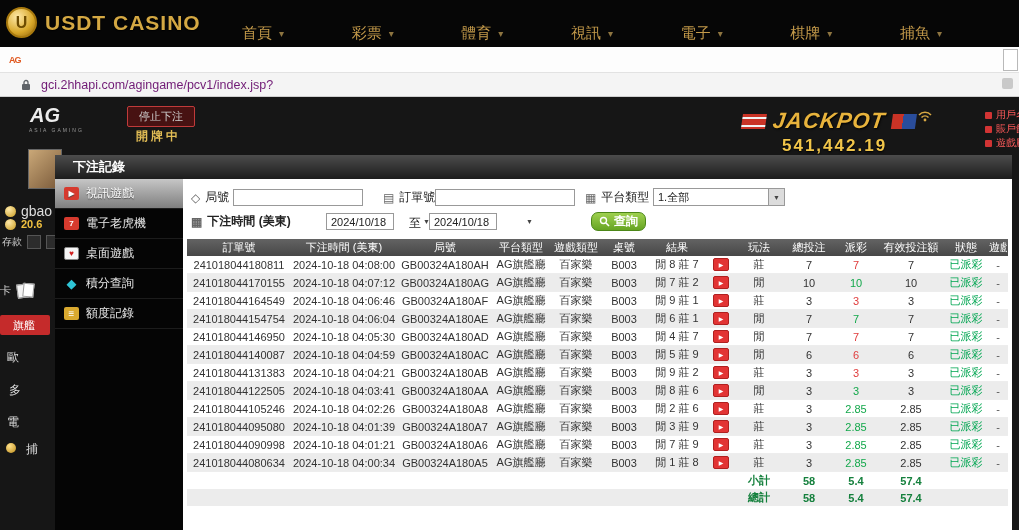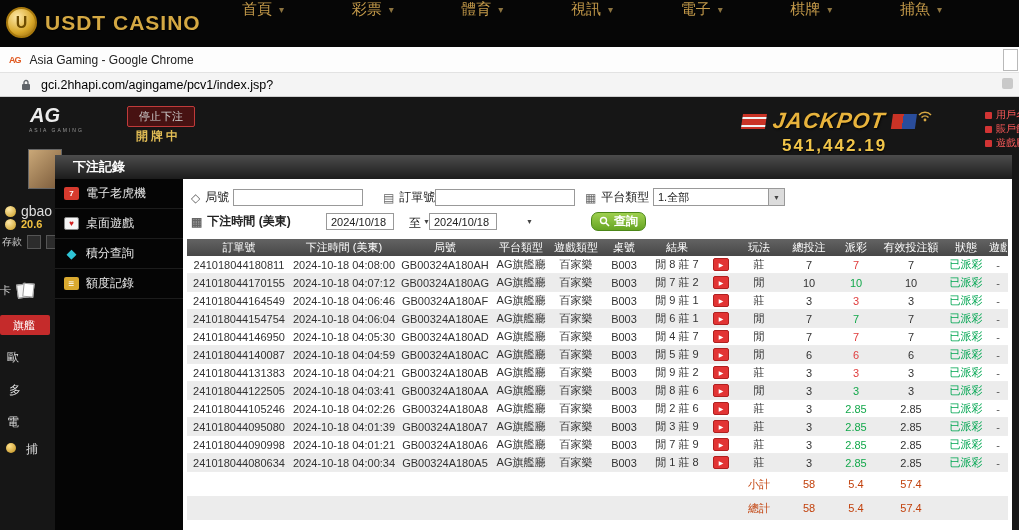--- a/index.html
+++ b/index.html
@@ -9,36 +9,36 @@
   
   .topnav{position:absolute;top:0;left:0;width:100%;height:47px;background:#060606;}
   .brand{position:absolute;left:6px;top:7px;display:flex;align-items:center;cursor:pointer;}
   .coin{width:31px;height:31px;border-radius:50%;
         background:radial-gradient(circle at 35% 30%,#ffe9a8,#d8a728 60%,#8a5f10);
         border:2px solid #a8790e;box-sizing:border-box;display:flex;align-items:center;
         justify-content:center;color:#6e4c00;font-weight:bold;font-size:16px;}
   .brand-text{color:#d4a843;font-size:21px;font-weight:bold;letter-spacing:1px;margin-left:8px;
         text-shadow:0 1px 1px #000;}
   .nav-items{position:absolute;left:242px;top:0;width:700px;height:43px;display:flex;
-        justify-content:space-between;align-items:flex-start;}
+        justify-content:space-between;align-items:flex-end;}
   .nav-item{color:#c49a4a;font-size:15px;text-decoration:none;display:flex;align-items:center;
         gap:7px;cursor:pointer;}
   .nav-caret{font-size:10px;color:#8d7440;}
 
   
   .chrome-titlebar{position:absolute;top:47px;left:0;width:100%;height:26px;background:#fdfdfd;
         border-bottom:1px solid #e2e2e2;box-sizing:border-box;display:flex;align-items:center;}
   .favicon{margin-left:9px;font-size:9px;font-weight:bold;color:#e0571e;letter-spacing:-1px;}
   .win-title{font-size:12px;color:#222;margin-left:9px;}
   .win-control{position:absolute;right:1px;top:2px;width:13px;height:20px;background:#fff;
         border:1px solid #b9b9b9;cursor:pointer;}
   .chrome-addressbar{position:absolute;top:73px;left:0;width:100%;height:24px;background:#f4f4f4;
         border-bottom:1px solid #cfcfcf;box-sizing:border-box;display:flex;align-items:center;}
   .lock{margin-left:21px;display:flex;align-items:center;cursor:pointer;}
-  .url{font-size:12.5px;color:#000000;margin-left:10px;}
+  .url{font-size:12.5px;color:#701a75;margin-left:10px;}
   .addr-right{position:absolute;right:6px;top:5px;display:flex;gap:6px;align-items:center;}
   .ext-icon{width:11px;height:11px;background:#c9c9c9;border-radius:2px;cursor:pointer;}
 
   
   .content{position:absolute;top:97px;left:0;width:1019px;height:433px;background:#161616;overflow:hidden;}
   .ag-logo{position:absolute;left:30px;top:7px;color:#ededed;font-weight:bold;font-style:italic;font-size:20px;}
   .ag-sub{position:absolute;left:29px;top:30px;color:#9a9a9a;font-size:5px;letter-spacing:2px;}
   .stop-btn{position:absolute;left:127px;top:9px;background:#471212;border:1px solid #c03a3a;
         color:#cfcfcf;font-size:11px;padding:2px 11px;border-radius:2px;cursor:pointer;}
   .status-text{position:absolute;left:136px;top:31px;color:#e2bd55;font-size:12px;font-weight:bold;letter-spacing:3px;}
@@ -127,21 +127,21 @@
   .thead .td{font-size:11px;}
   .row{height:18px;background:#fff;color:#333;border-bottom:1px solid #ededed;box-sizing:border-box;}
   .row:nth-child(even){background:#ececec;}
   .play-btn{width:16px;height:13px;background:#e23434;border:1px solid #b02020;border-radius:2px;
         color:#fff;font-size:6px;display:flex;align-items:center;justify-content:center;
         margin:0 auto;padding:0;cursor:pointer;}
   .payout.red{color:#e03c3c;}
   .payout.green{color:#13a84b;}
   .status{color:#00a651;}
   .extra{color:#555;}
-  .sumrow{height:24px;font-weight:normal;color:#c2410c;}
+  .sumrow{height:17px;font-weight:bold;color:#15803d;}
   .sumrow.subtotal{background:#fff;}
   .sumrow.total{background:#ececec;}
 </style>
 </head>
 <body>
 
 <div class="screen">
 
   <header class="topnav">
     <div class="brand">
@@ -175,21 +175,20 @@
   </a>
         <a class="nav-item">
     <span>捕魚</span>
     <span class="nav-caret">▾</span>
   </a>
       </nav>
   </header>
 
   <div class="chrome-titlebar">
     <span class="favicon">AG</span>
-    <span class="win-title">Asia Gaming - Google Chrome</span>
     <span class="win-control"></span>
   </div>
 
   <div class="chrome-addressbar">
     <span class="lock">
       <svg width="10" height="12" viewBox="0 0 10 12">
           <rect x="1" y="5" width="8" height="6" rx="1" fill="#5f6368"></rect>
           <path d="M3 5 V3.5 a2 2 0 0 1 4 0 V5" stroke="#5f6368" fill="none" stroke-width="1.3"></path>
         </svg>
     </span>
@@ -260,20 +259,24 @@
     <span class="s-frag f0">歐</span>
     <span class="s-frag f1">多</span>
     <span class="s-frag f2">電</span>
     <span class="s-dot"></span>
     <span class="s-frag f3">捕</span>
 
     <div class="panel">
       <div class="panel-header">下注記錄</div>
       <div class="panel-body">
         <div class="menu" id="menu-list">
+            <div class="menu-item active">
+    <span class="mi-icon ic-video-camera"></span>
+    <span>視訊遊戲</span>
+  </div>
             <div class="menu-item">
     <span class="mi-icon ic-slot-machine"></span>
     <span>電子老虎機</span>
   </div>
             <div class="menu-item">
     <span class="mi-icon ic-playing-cards"></span>
     <span>桌面遊戲</span>
   </div>
             <div class="menu-item">
     <span class="mi-icon ic-gem"></span>

